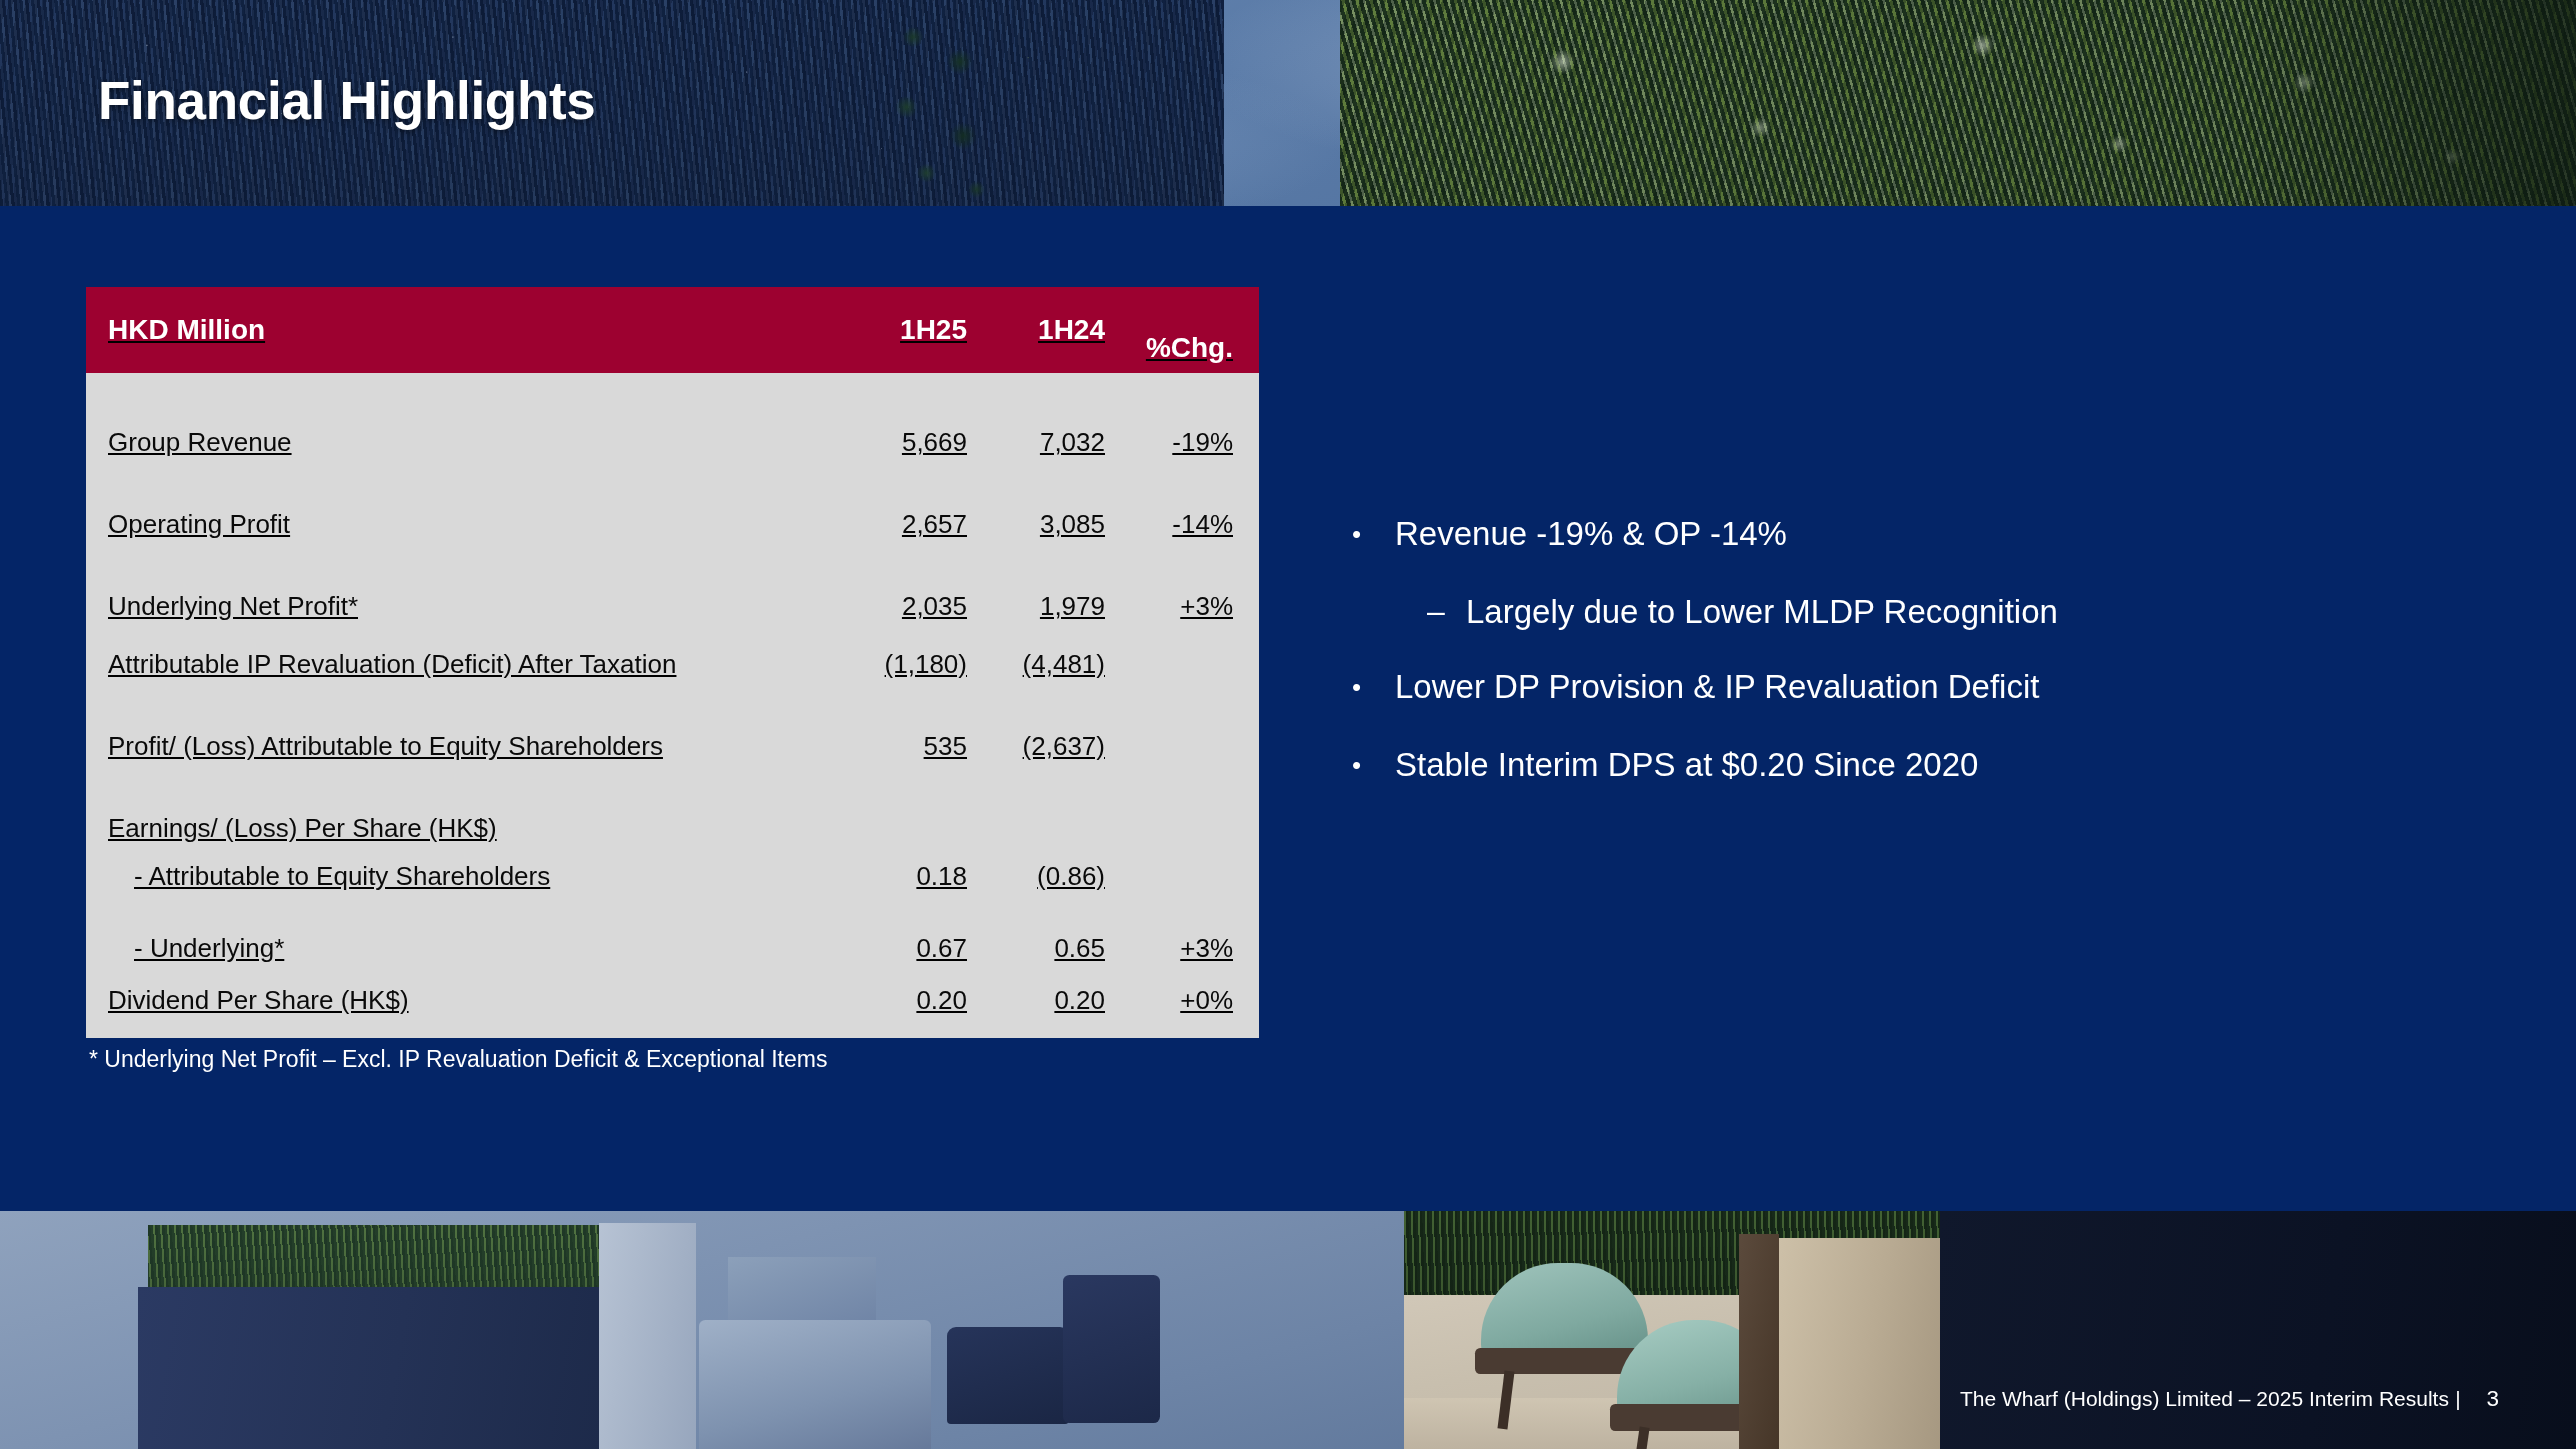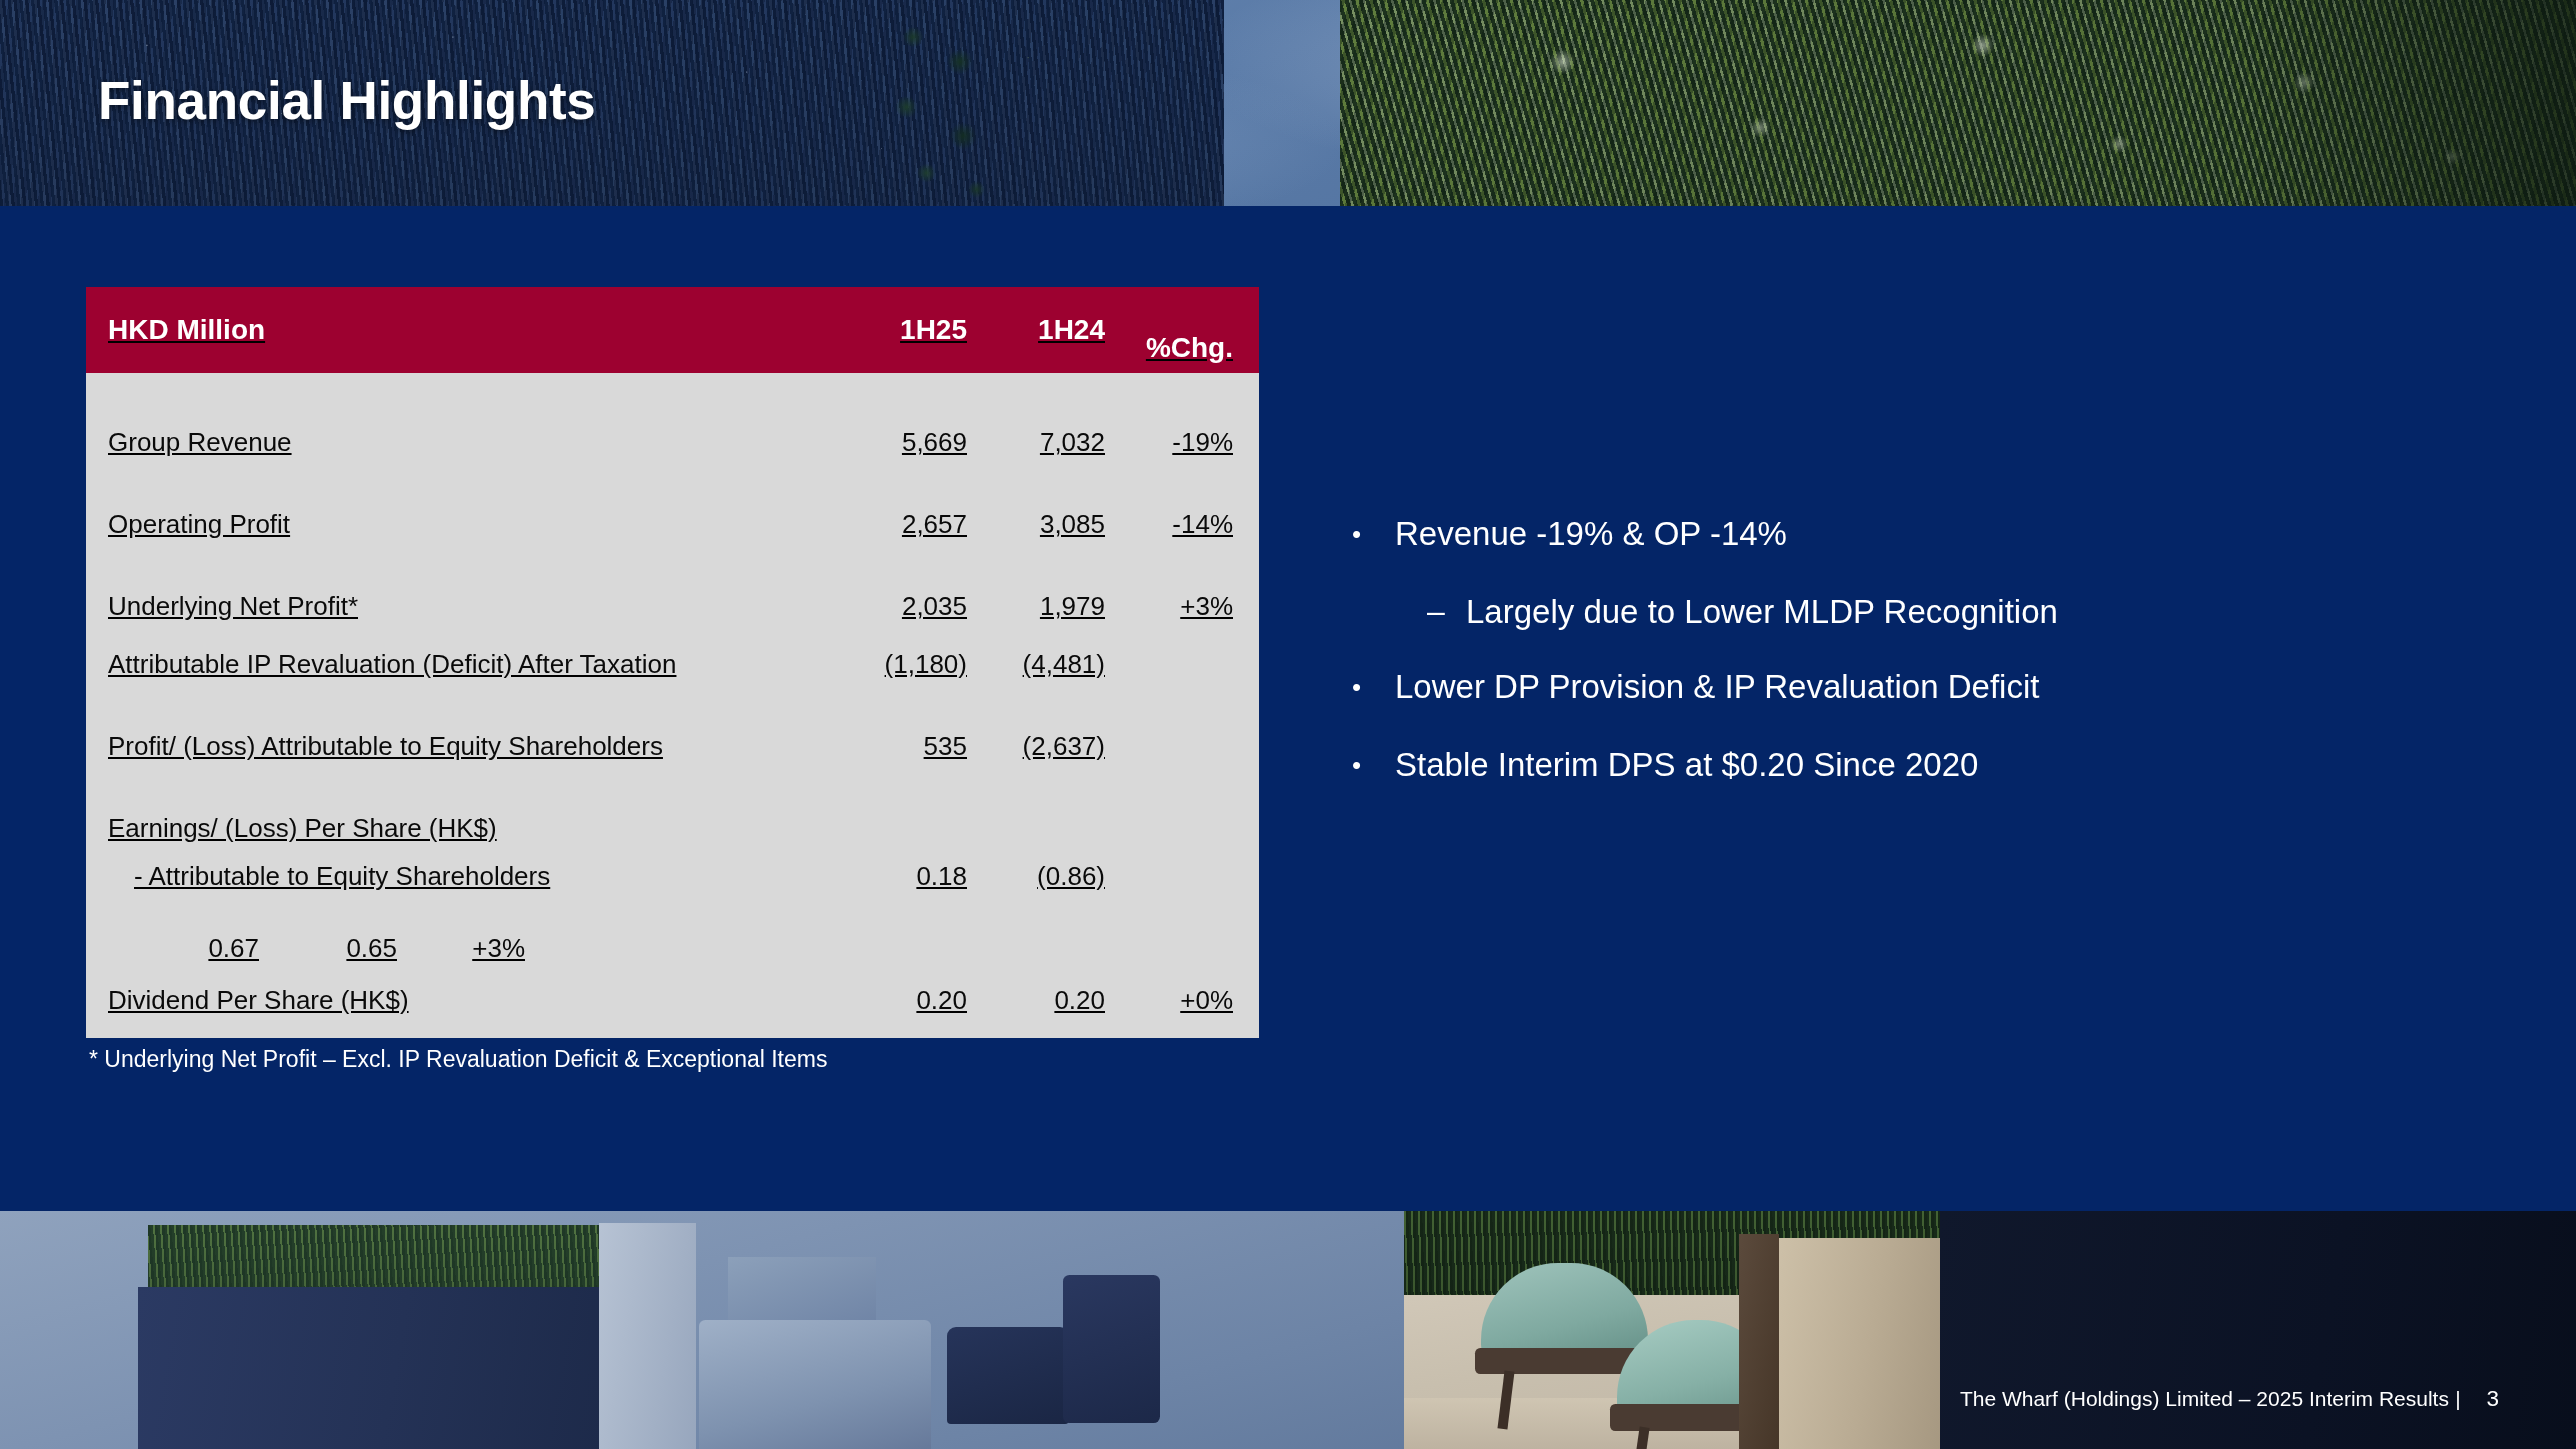--- a/index.html
+++ b/index.html
@@ -198,20 +198,21 @@
     display:flex; align-items:center;
     height:86px;
     padding:0 26px 0 22px;
     font-size:28px; font-weight:bold;
   }
   .t-body { background:#d9d9d9; padding:18px 26px 22px 22px; }
   .t-row {
     display:flex; align-items:baseline;
     font-size:26px; color:#0a0a0a;
     height:82px;
+    justify-content:center;
   }
   .t-row.compact { height:48px; }
   .t-row.group-head { height:48px; }
   .c-label { flex:1 1 auto; white-space:nowrap; }
   .c-label.indent { padding-left:26px; }
   .c-num {
     flex:0 0 auto; text-align:right; white-space:nowrap;
   }
   .c-1h25 { width:151px; }
   .c-1h24 { width:138px; }
@@ -326,20 +327,21 @@
       </div>
 
       <div class="t-row compact">
         <div class="c-label indent">- Attributable to Equity Shareholders</div>
         <div class="c-num c-1h25">0.18</div>
         <div class="c-num c-1h24">(0.86)</div>
         <div class="c-num c-chg"></div>
       </div>
 
       <div class="t-row compact">
+        <div class="c-label indent">- Underlying*</div>
         <div class="c-num c-1h25">0.67</div>
         <div class="c-num c-1h24">0.65</div>
         <div class="c-num c-chg">+3%</div>
       </div>
 
       <div class="t-row" style="height:71px; align-items:flex-end;">
         <div class="c-label">Dividend Per Share (HK$)</div>
         <div class="c-num c-1h25">0.20</div>
         <div class="c-num c-1h24">0.20</div>
         <div class="c-num c-chg">+0%</div>

